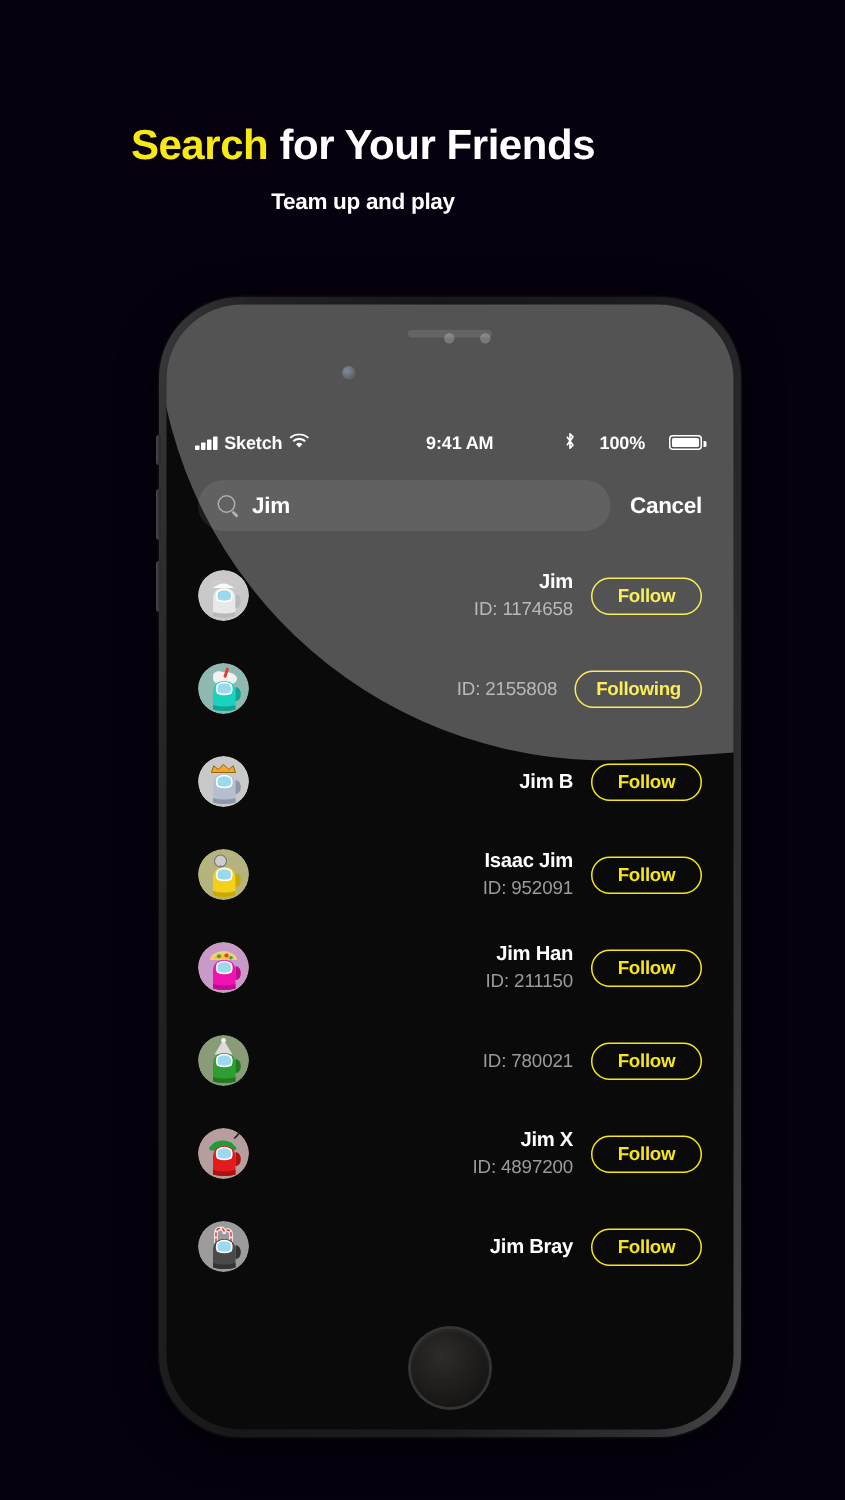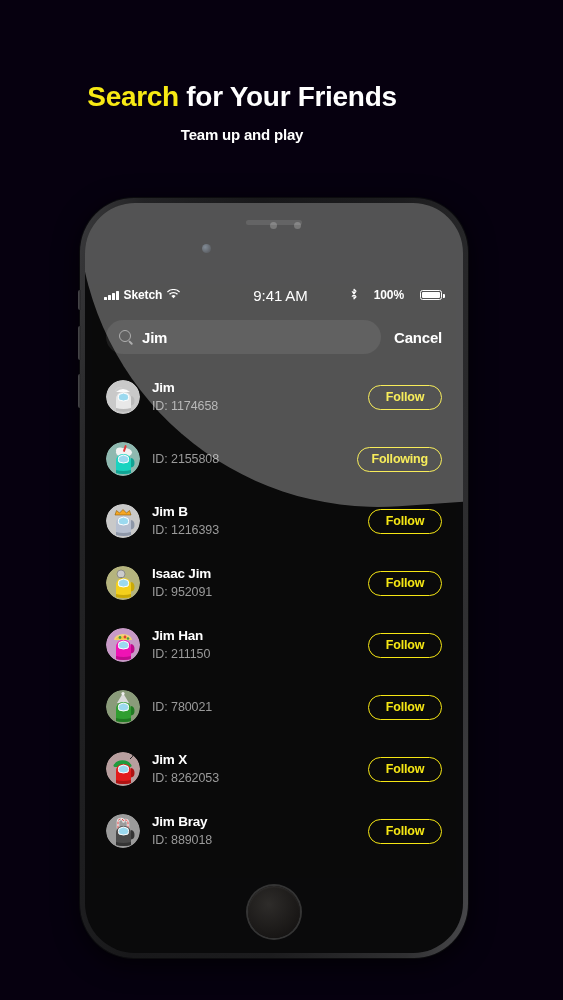--- a/index.html
+++ b/index.html
@@ -18,22 +18,22 @@
   }
   .promo-title .hl { color: #f7e914; }
   .promo-sub {
     margin-top: 13px;
     font-size: 15px; font-weight: bold; color: #ffffff;
     letter-spacing: -0.2px;
   }
 
   
   .phone-wrap {
-    position: absolute; left: 80px; top: 198px;
-    width: 388px; height: 760px;
+    position: absolute; left: 106px; top: 198px;
+    width: 388px; height: 760px; text-align: right;
   }
   .phone-body {
     position: absolute; inset: 0;
     border-radius: 54px;
     background: linear-gradient(100deg,#3a3a3c 0%,#232325 12%,#18181a 35%,#1c1c1e 62%,#303032 88%,#4a4a4d 100%);
     box-shadow: 0 0 0 1px #0c0c0e, 0 6px 26px rgba(0,0,0,.75);
   }
   .phone-inner {
     position: absolute; left: 5px; top: 5px; right: 5px; bottom: 5px;
     border-radius: 50px;
@@ -85,21 +85,21 @@
     overflow: hidden;
   }
 
   
   .statusbar {
     height: 22px; display: flex; align-items: center;
     padding: 0 14px 0 12px; color: #ffffff;
     font-size: 12px; font-weight: bold; letter-spacing: -0.1px;
   }
   .sb-left { display: flex; align-items: center; gap: 5px; flex: 1; }
-  .sb-center { font-size: 15px; font-weight: normal; margin-left: 15px; }
+  .sb-center { font-size: 12px; font-weight: bold; margin-left: 15px; }
   .sb-right { display: flex; align-items: center; gap: 16px; flex: 1; justify-content: flex-end; }
   .bars { display: flex; align-items: flex-end; gap: 1.5px; height: 9px; }
   .bars i { display: block; width: 2.5px; background: #fff; border-radius: .5px; }
   .bars i:nth-child(1){height:3px} .bars i:nth-child(2){height:5px}
   .bars i:nth-child(3){height:7px} .bars i:nth-child(4){height:9px}
   .batt {
     width: 22px; height: 10px; border: 1.3px solid #fff; border-radius: 2.5px;
     position: relative; padding: 1px;
   }
   .batt::after {
@@ -286,21 +286,20 @@
                 <path d="M9 9 L10.5 4.5 L13.5 7 L17 3.5 L20.5 7 L23.5 4.5 L25 9 Z" fill="#f5a623" stroke="#8a5a06" stroke-width=".6"></path>
                 <path d="M10 18 q0 -8 7.5 -8 q7.5 0 7.5 8 l0 11 q-7.5 2 -15 0 z" fill="#b6bfd0"></path>
                 <path d="M25 14 q3.5 .5 3.5 5 q0 4 -3.5 4.5 z" fill="#8e97a8"></path>
                 <path d="M13 12.5 q4.5 -3 9 0 q1.2 3 0 5.5 q-4.5 2 -9 0 q-1.2 -2.5 0 -5.5 z" fill="#9bd9ef" stroke="#ffffff" stroke-width="1"></path>
                 <path d="M10 26 q7.5 2 15 0 l0 3 q-7.5 2 -15 0 z" fill="#8e97a8"></path>
               </g>
             </svg>
           </div>
           <div class="user-meta">
             <div class="user-name">Jim B</div>
-            <div class="user-id">ID: 1216393</div>
           </div>
           <div class="follow-btn">Follow</div>
         </div>
         <div class="user-row">
           <div class="avatar">
             <svg viewBox="0 0 34 34">
               <circle cx="17" cy="17" r="17" fill="#b5b47e"></circle>
               <g transform="translate(0,2)">
                 <circle cx="15" cy="6" r="4" fill="#cccccc" stroke="#777" stroke-width=".7"></circle>
                 <rect x="14.4" y="9" width="1.4" height="4" fill="#777"></rect>
@@ -369,21 +368,21 @@
                 <path d="M24 5 q4 -3 3 -5" stroke="#222" stroke-width="1" fill="none"></path>
                 <path d="M10 18 q0 -8 7.5 -8 q7.5 0 7.5 8 l0 11 q-7.5 2 -15 0 z" fill="#e21b1b"></path>
                 <path d="M25 14 q3.5 .5 3.5 5 q0 4 -3.5 4.5 z" fill="#ad1212"></path>
                 <path d="M13 12.5 q4.5 -3 9 0 q1.2 3 0 5.5 q-4.5 2 -9 0 q-1.2 -2.5 0 -5.5 z" fill="#9bd9ef" stroke="#ffffff" stroke-width="1"></path>
                 <path d="M10 26 q7.5 2 15 0 l0 3 q-7.5 2 -15 0 z" fill="#ad1212"></path>
               </g>
             </svg>
           </div>
           <div class="user-meta">
             <div class="user-name">Jim X</div>
-            <div class="user-id">ID: 8262053</div>
+            <div class="user-id">ID: 4897200</div>
           </div>
           <div class="follow-btn">Follow</div>
         </div>
         <div class="user-row">
           <div class="avatar">
             <svg viewBox="0 0 34 34">
               <circle cx="17" cy="17" r="17" fill="#9b9b9b"></circle>
               <g transform="translate(0,2)">
                 <path d="M12 12 L12 6 q0 -3 3 -3 q2.5 0 2.5 2.5" stroke="#e8e8e8" stroke-width="2.6" fill="none" stroke-linecap="round"></path>
                 <path d="M12 12 L12 6 q0 -3 3 -3 q2.5 0 2.5 2.5" stroke="#e23b3b" stroke-width="1" fill="none" stroke-linecap="round" stroke-dasharray="2 2"></path>
@@ -391,21 +390,20 @@
                 <path d="M22 12 L22 7 q0 -3 -2.5 -3" stroke="#e23b3b" stroke-width="1" fill="none" stroke-linecap="round" stroke-dasharray="2 2"></path>
                 <path d="M10 18 q0 -8 7.5 -8 q7.5 0 7.5 8 l0 11 q-7.5 2 -15 0 z" fill="#4a4a4a"></path>
                 <path d="M25 14 q3.5 .5 3.5 5 q0 4 -3.5 4.5 z" fill="#343434"></path>
                 <path d="M13 12.5 q4.5 -3 9 0 q1.2 3 0 5.5 q-4.5 2 -9 0 q-1.2 -2.5 0 -5.5 z" fill="#9bd9ef" stroke="#ffffff" stroke-width="1"></path>
                 <path d="M10 26 q7.5 2 15 0 l0 3 q-7.5 2 -15 0 z" fill="#343434"></path>
               </g>
             </svg>
           </div>
           <div class="user-meta">
             <div class="user-name">Jim Bray</div>
-            <div class="user-id">ID: 889018</div>
           </div>
           <div class="follow-btn">Follow</div>
         </div>
       </div>
 
   </div>
 
   <div class="glare"></div>
   <div class="home-btn"></div>
 </div>

